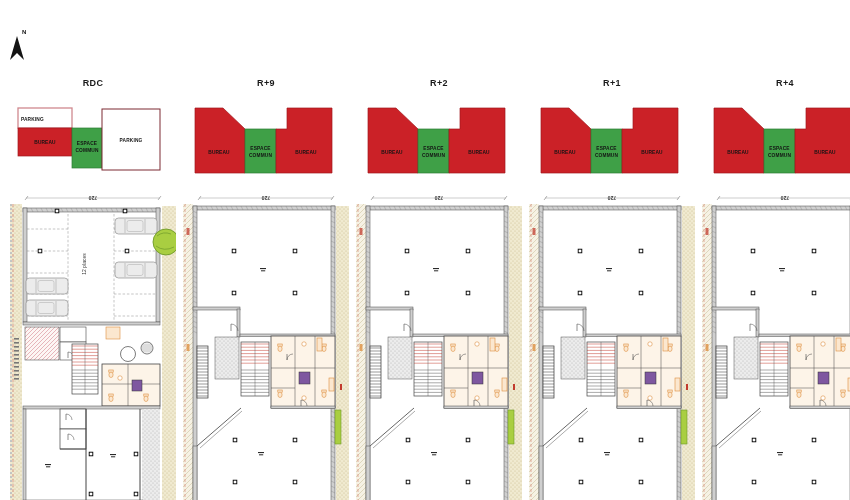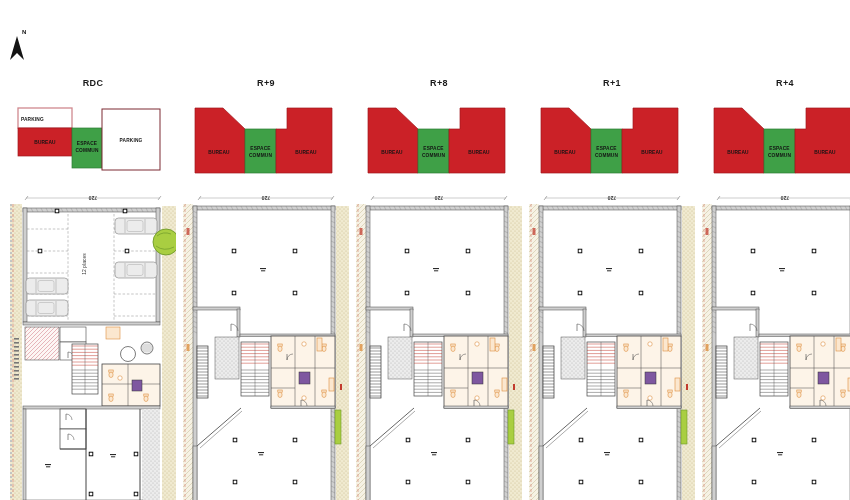--- a/index.html
+++ b/index.html
@@ -426,21 +426,21 @@
       <rect x="110.2" y="246.2" width="3.6" height="3.6" fill="#fff" stroke="#000" stroke-width="0.9"></rect>
       <rect x="50.2" y="288.2" width="3.6" height="3.6" fill="#fff" stroke="#000" stroke-width="0.9"></rect>
       <rect x="110.2" y="288.2" width="3.6" height="3.6" fill="#fff" stroke="#000" stroke-width="0.9"></rect>
       <rect x="75" y="260" width="6" height="1.1" fill="#2a2a2a"></rect>
       <rect x="76" y="262.3" width="4.2" height="1" fill="#2a2a2a"></rect>
       <rect x="152" y="218" width="6" height="34" fill="#a9ce41" stroke="#6f9a2a" stroke-width="0.6"></rect>
     </svg>
   </div>
 
   <div class="floor-col" style="left: 356px;">
-    <div class="floor-title">R+8</div>
+    <div class="floor-title">R+2</div>
     <svg class="zone-svg" width="166" height="78" viewBox="0 0 166 78">
       <polygon points="12,6 40,6 62,27 62,71 12,71" fill="#cb2127" stroke="#a0181d" stroke-width="0.7"></polygon>
       <text x="36" y="52" font-size="4.8" font-family="&quot;Liberation Sans&quot;,sans-serif" fill="#141414" text-anchor="middle" font-weight="bold" letter-spacing="0.15">BUREAU</text>
       <rect x="62" y="27" width="31" height="44" fill="#3fa047" stroke="#2d7d34" stroke-width="0.7"></rect>
       <text x="77.5" y="48" font-size="4.8" font-family="&quot;Liberation Sans&quot;,sans-serif" fill="#141414" text-anchor="middle" font-weight="bold" letter-spacing="0.15">ESPACE</text>
       <text x="77.5" y="54.6" font-size="4.8" font-family="&quot;Liberation Sans&quot;,sans-serif" fill="#141414" text-anchor="middle" font-weight="bold" letter-spacing="0.15">COMMUN</text>
       <polygon points="104,6 149,6 149,71 93,71 93,27 104,27" fill="#cb2127" stroke="#a0181d" stroke-width="0.7"></polygon>
       <text x="123" y="52" font-size="4.8" font-family="&quot;Liberation Sans&quot;,sans-serif" fill="#141414" text-anchor="middle" font-weight="bold" letter-spacing="0.15">BUREAU</text>
     </svg>
     <svg class="plan-svg" width="166" height="324" viewBox="0 0 166 324">

